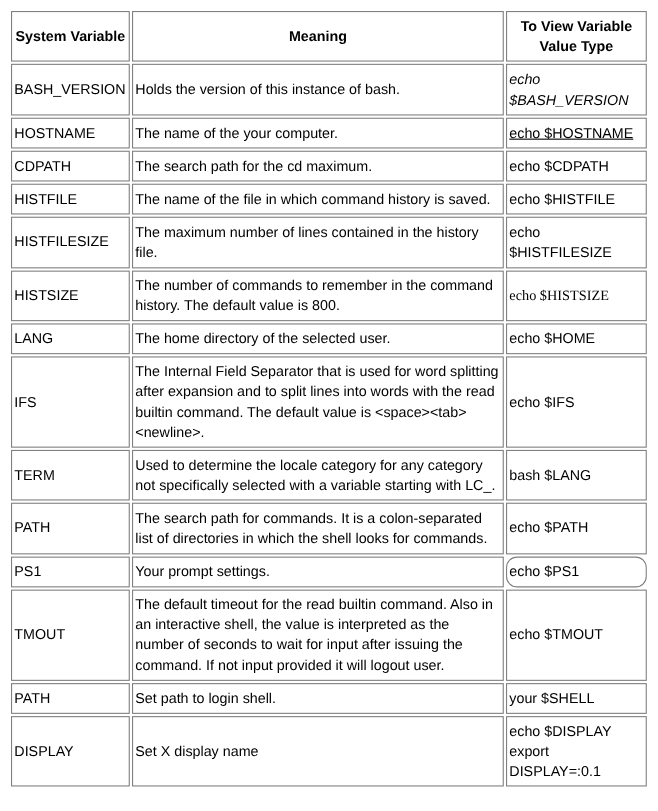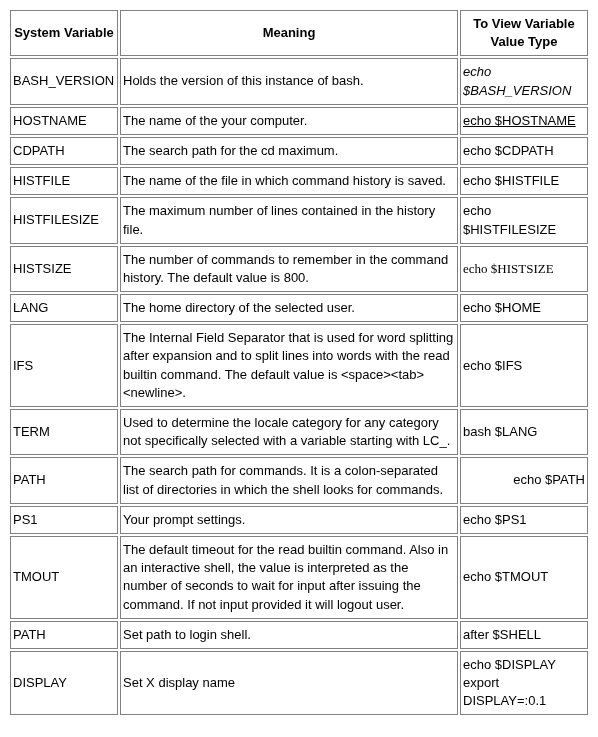--- a/index.html
+++ b/index.html
@@ -92,36 +92,36 @@
         <td style="white-space: pre-line;">echo $IFS</td>
       </tr>
       <tr>
         <td>TERM</td>
         <td>Used to determine the locale category for any category not specifically selected with a variable starting with LC_.</td>
         <td style="white-space: pre-line;">bash $LANG</td>
       </tr>
       <tr>
         <td>PATH</td>
         <td>The search path for commands. It is a colon-separated list of directories in which the shell looks for commands.</td>
-        <td style="white-space: pre-line; text-align: right;">echo $PATH</td>
+        <td style="white-space: pre-line;">echo $PATH</td>
       </tr>
       <tr>
         <td>PS1</td>
         <td>Your prompt settings.</td>
-        <td style="white-space: pre-line;">echo $PS1</td>
+        <td style="white-space: pre-line; border-radius: 10px;">echo $PS1</td>
       </tr>
       <tr>
         <td>TMOUT</td>
         <td>The default timeout for the read builtin command. Also in an interactive shell, the value is interpreted as the number of seconds to wait for input after issuing the command. If not input provided it will logout user.</td>
         <td style="white-space: pre-line;">echo $TMOUT</td>
       </tr>
       <tr>
         <td>PATH</td>
         <td>Set path to login shell.</td>
-        <td style="white-space: pre-line;">after $SHELL</td>
+        <td style="white-space: pre-line;">your $SHELL</td>
       </tr>
       <tr>
         <td>DISPLAY</td>
         <td>Set X display name</td>
         <td style="white-space: pre-line;">echo $DISPLAY
 export DISPLAY=:0.1</td>
       </tr>
     </tbody>
 </table>
 

